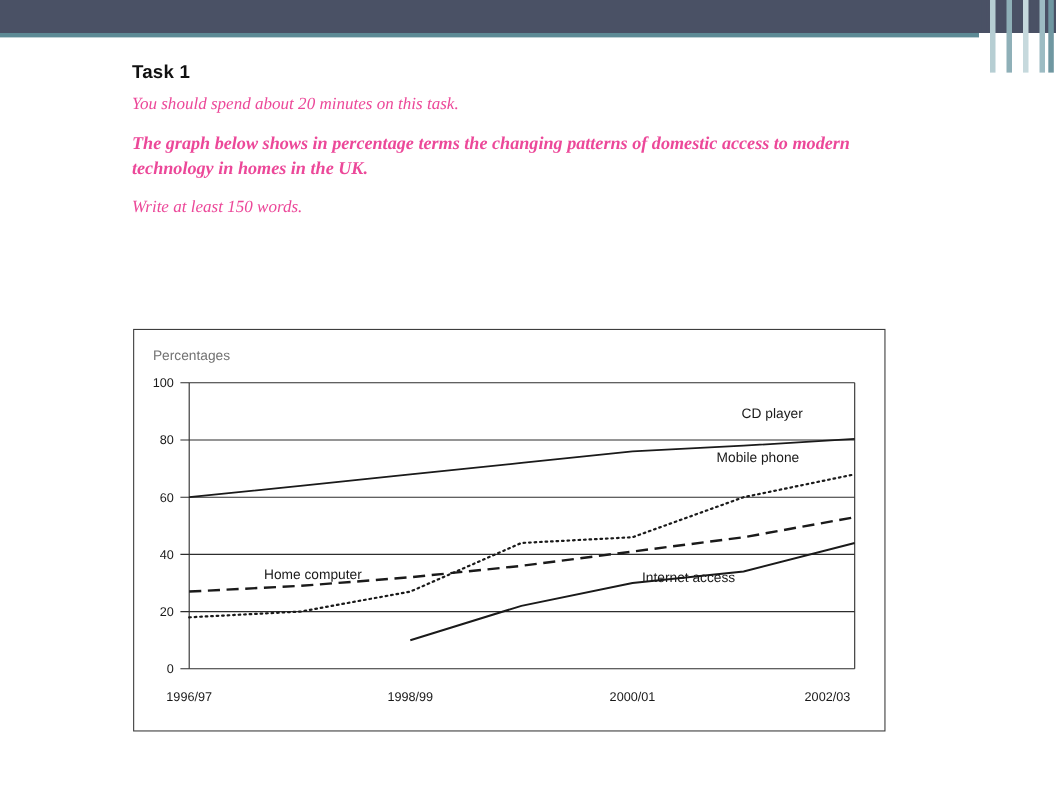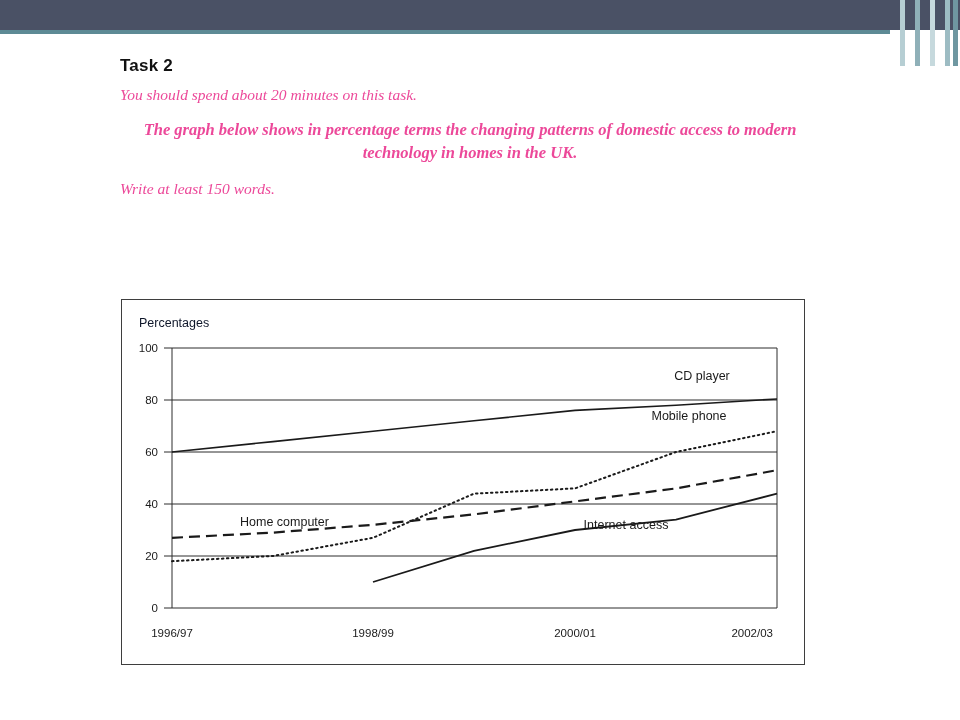--- a/index.html
+++ b/index.html
@@ -68,41 +68,40 @@
     font-size: 15.5px;
     color: #ec4899;
     line-height: 1.32;
     margin: 0 0 14px 0;
   }
   .task-line.bold {
     font-weight: bold;
     font-size: 16.5px;
     line-height: 1.35;
     margin-bottom: 15px;
-    text-align: center;
   }
   .task-line.last { margin-bottom: 16px; }
 
   
   .chart-frame {
     position: absolute;
     left: 121px;
     top: 299px;
     width: 684px;
     height: 366px;
     border: 1px solid #3e3e3e;
     background: #ffffff;
     box-sizing: border-box;
   }
   .chart-axis-label {
     position: absolute;
     left: 17px;
     top: 16px;
     font-size: 12.5px;
-    color: #0f172a;
+    color: #737373;
     font-family: "Liberation Sans", sans-serif;
   }
   .chart-svg {
     position: absolute;
     left: 0;
     top: 0;
   }
   .tick-label {
     font-family: "Liberation Sans", sans-serif;
     font-size: 11.5px;
@@ -130,21 +129,21 @@
   <div class="bar short" style="right:18px;background:#4a5165;"></div>
   <div class="bar" style="right:25px;background:#c6d9dd;"></div>
   <div class="bar short" style="right:33px;background:#4a5165;"></div>
   <div class="bar" style="right:40px;background:#8fb0b8;"></div>
   <div class="bar short" style="right:48px;background:#4a5165;"></div>
   <div class="bar" style="right:55px;background:#b6ced3;"></div>
   <div class="bar short" style="right:63px;background:#4a5165;"></div>
 </div>
 
 <div class="task-block">
-  <h1 class="task-title">Task 2</h1>
+  <h1 class="task-title">Task 1</h1>
   <p class="task-line">You should spend about 20 minutes on this task.</p>
   <p class="task-line bold">The graph below shows in percentage terms the changing patterns of domestic access to modern technology in homes in the UK.</p>
   <p class="task-line last">Write at least 150 words.</p>
 </div>
 
 <div class="chart-frame">
   <div class="chart-axis-label">Percentages</div>
 
   <svg class="chart-svg" width="684" height="366" viewBox="0 0 684 366">
 

